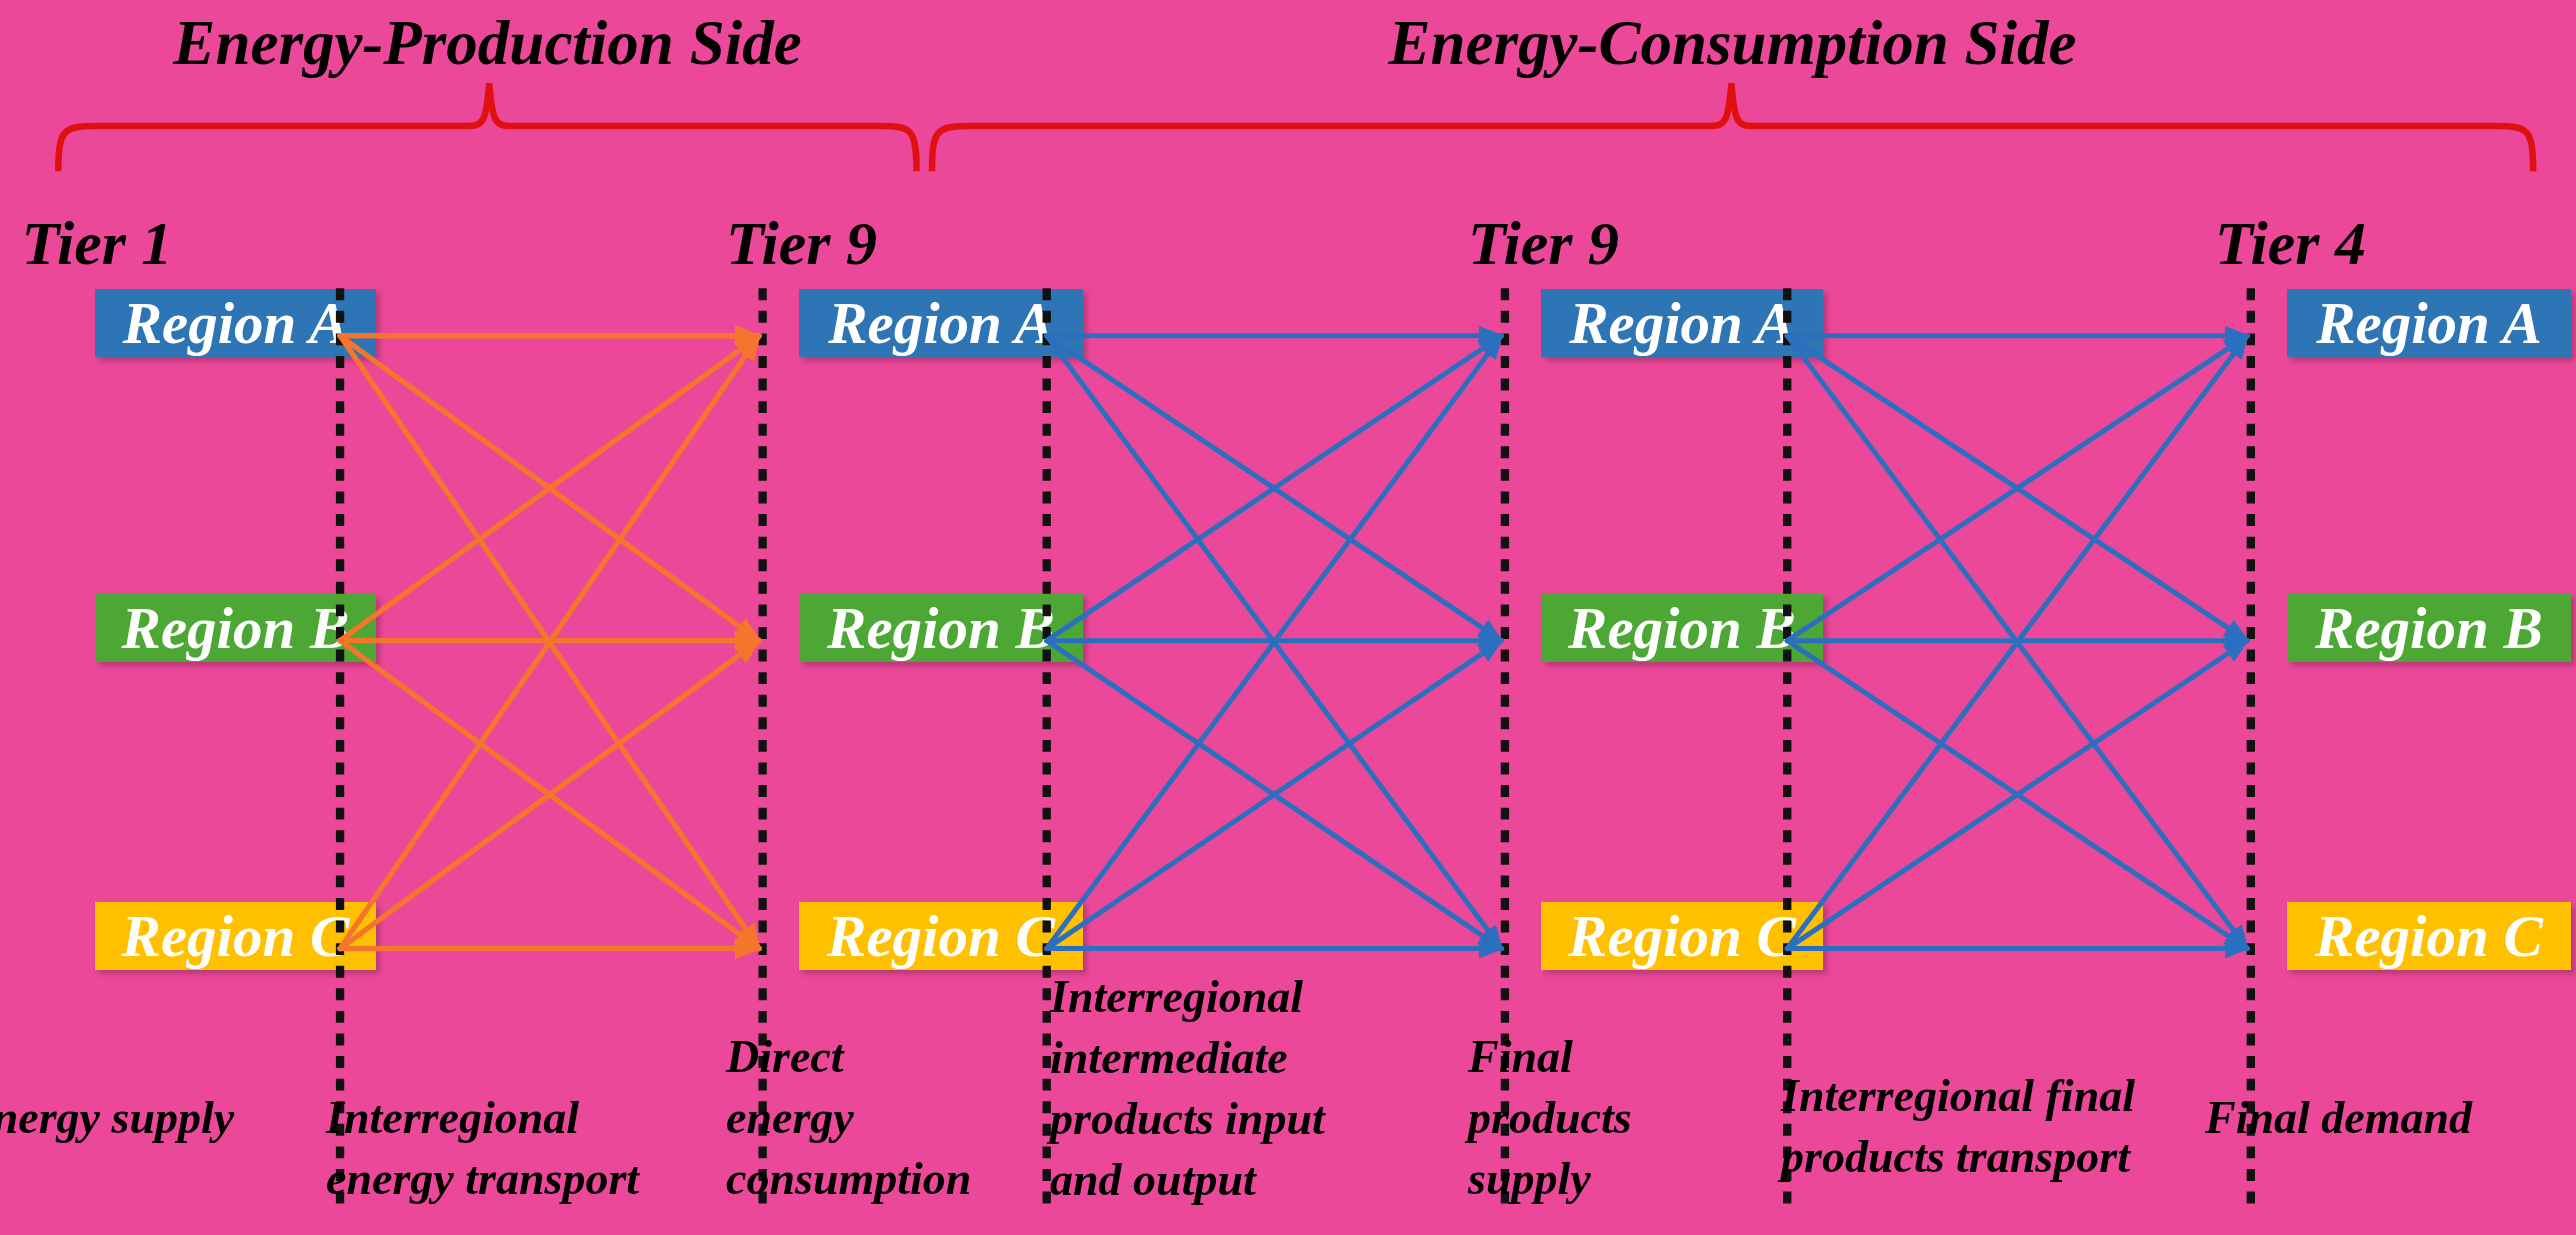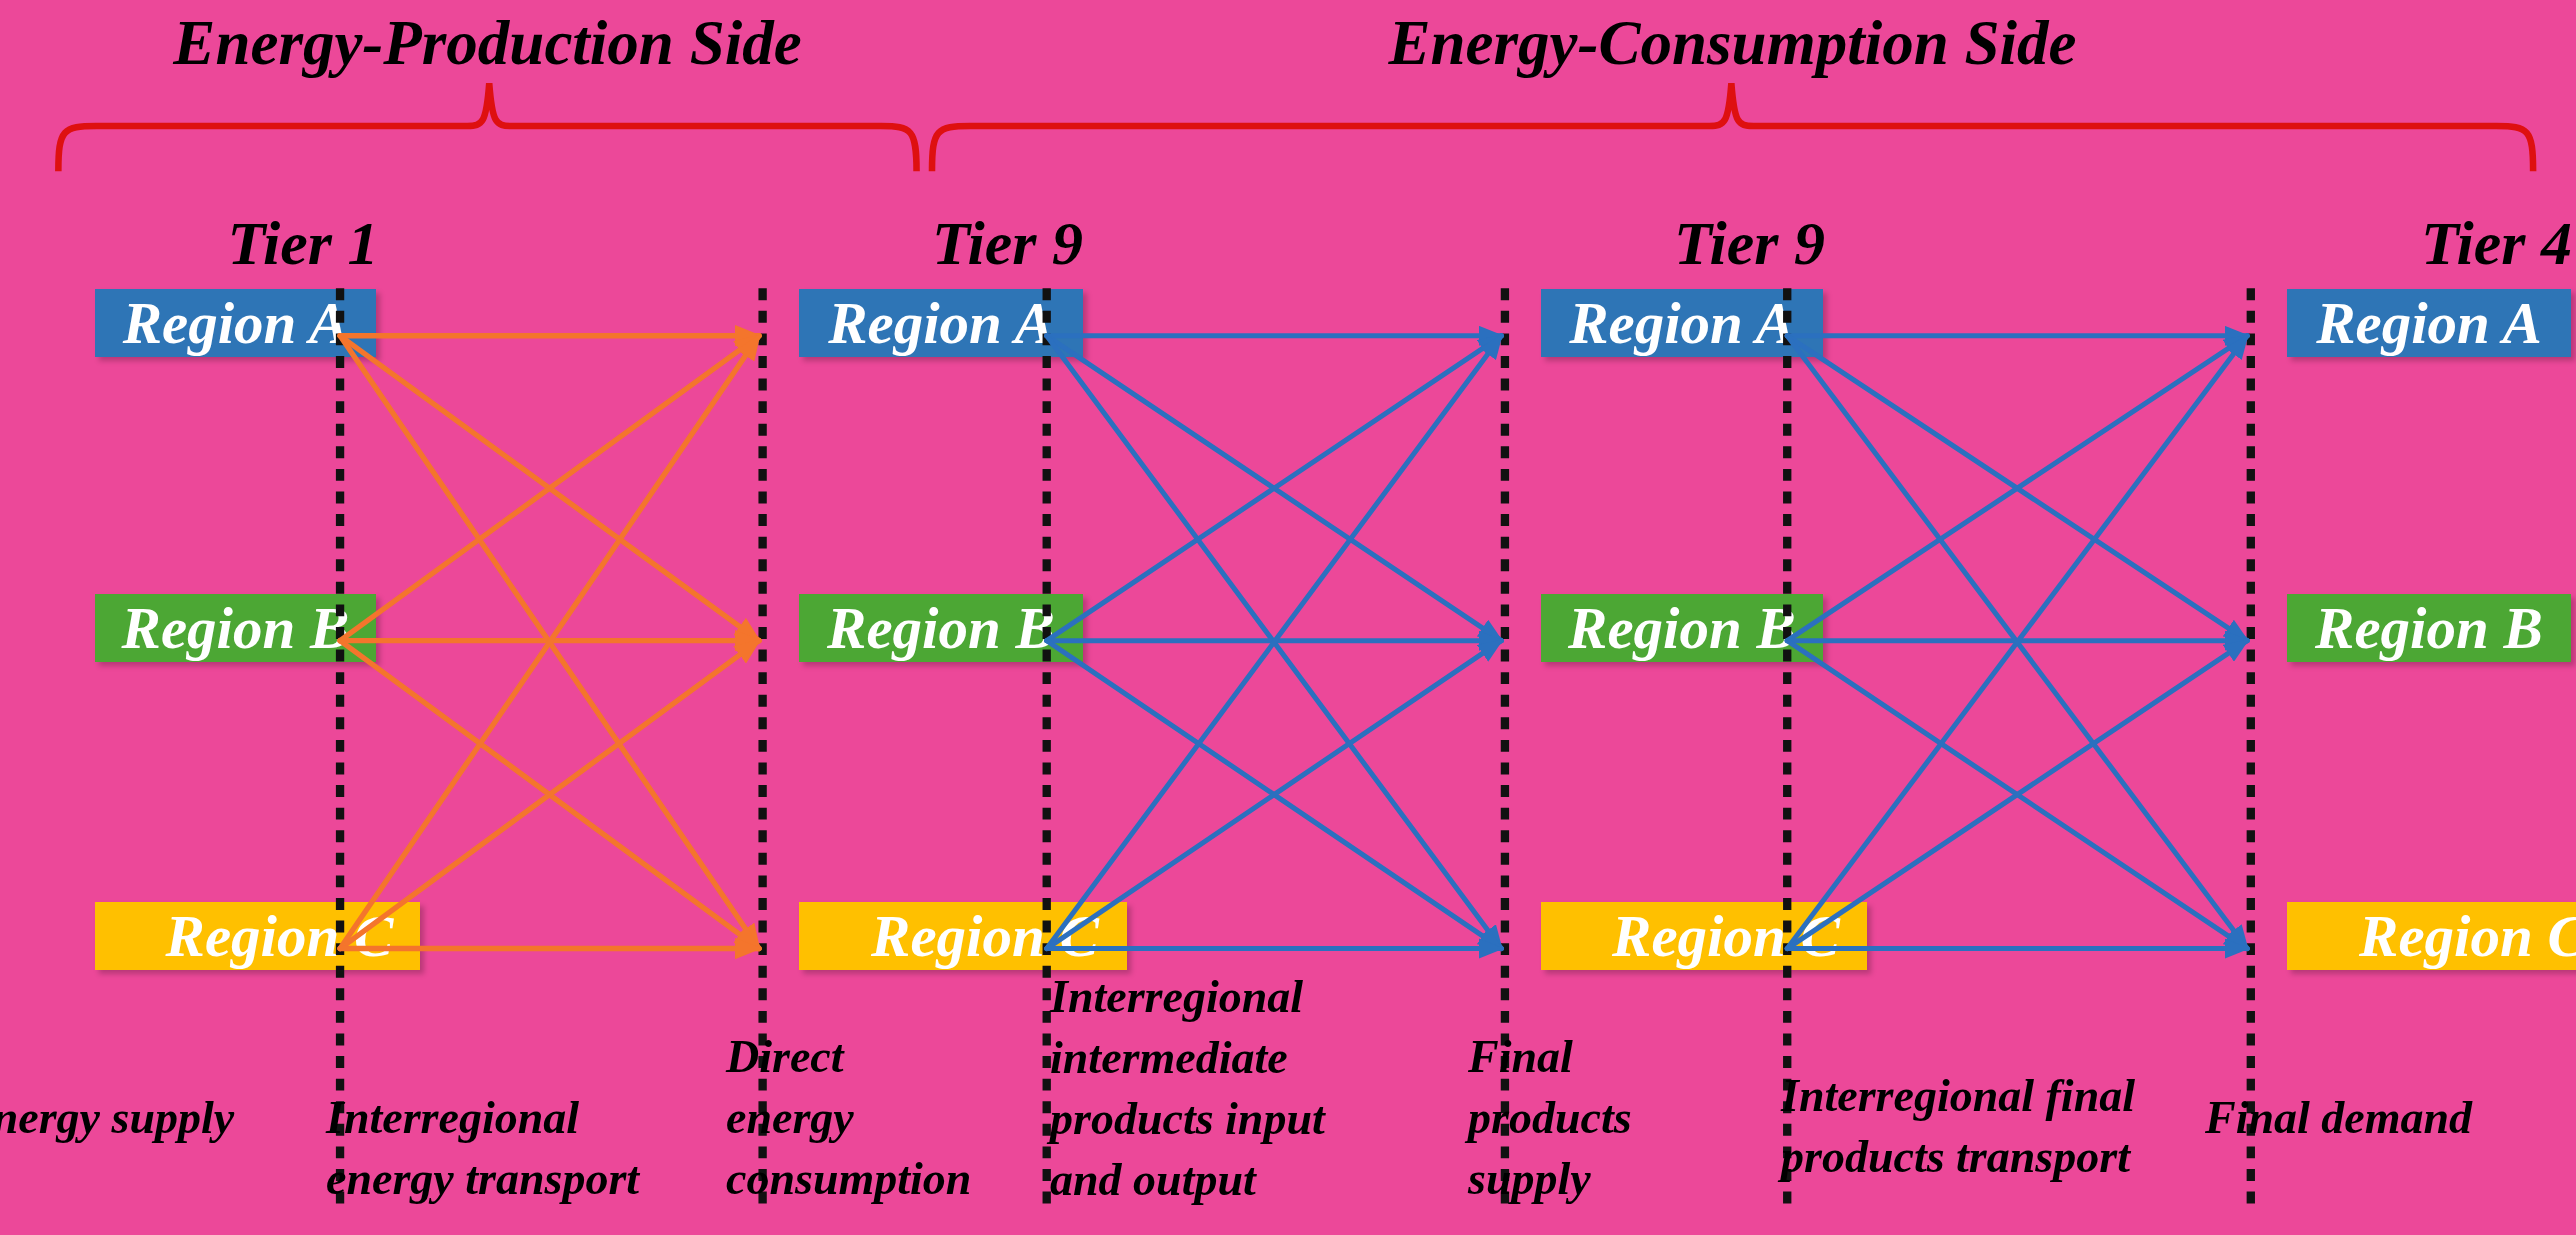--- a/index.html
+++ b/index.html
@@ -11,32 +11,32 @@
   }
   .overlay{position:absolute;left:0;top:0;width:2576px;height:1235px;z-index:3;pointer-events:none;}
   .side-title{
     position:absolute;top:12px;height:77px;line-height:1;
     font-size:63px;text-align:center;z-index:4;
   }
   .title-prod{left:0px;width:975px;}
   .title-cons{left:1245px;width:975px;}
   .tier-label{
     position:absolute;top:212px;height:65px;line-height:1;
-    font-size:62px;text-align:right;z-index:4;width:357px;
+    font-size:62px;text-align:left;z-index:4;width:357px;
   }
   .tl-1{left:21.4px;}  .tl-2{left:726px;}  .tl-3{left:1468px;}  .tl-4{left:2215px;}
   .box{
     position:absolute;height:68px;display:flex;align-items:center;justify-content:center;
     color:#fff;font-size:59px;line-height:1;z-index:2;
     box-shadow:3.6px 4.2px 5.3px rgba(0,0,0,0.22);
     margin-left:36px;
   }
   .c1{left:59px;width:281px;} .c2{left:763px;width:284px;} .c3{left:1505px;width:282px;} .c4{left:2251px;width:284px;}
   .rA{top:289px;} .rB{top:594px;} .rC{top:902px;}
-  .fillA{background:var(--region-a,#2E75B6);} .fillB{background:var(--region-b,#4CA734);} .fillC{background:var(--region-c,#FFC000);padding-left:44px;}
+  .fillA{background:var(--region-a,#2E75B6);} .fillB{background:var(--region-b,#4CA734);} .fillC{background:var(--region-c,#FFC000);}
   .caption{
     position:absolute;z-index:4;font-size:46px;line-height:61px;
     text-align:left;white-space:pre-line;
   }
   .cap-t1{left:-38px;width:416px;top:1087px;}
   .cap-f12{left:326px;width:452px;top:1087px;}
   .cap-t2{left:726px;width:357px;top:1026px;}
   .cap-f23{left:1050px;width:452px;top:966px;}
   .cap-t3{left:1468px;width:357px;top:1026px;}
   .cap-f34{left:1781px;width:475px;top:1065px;}

